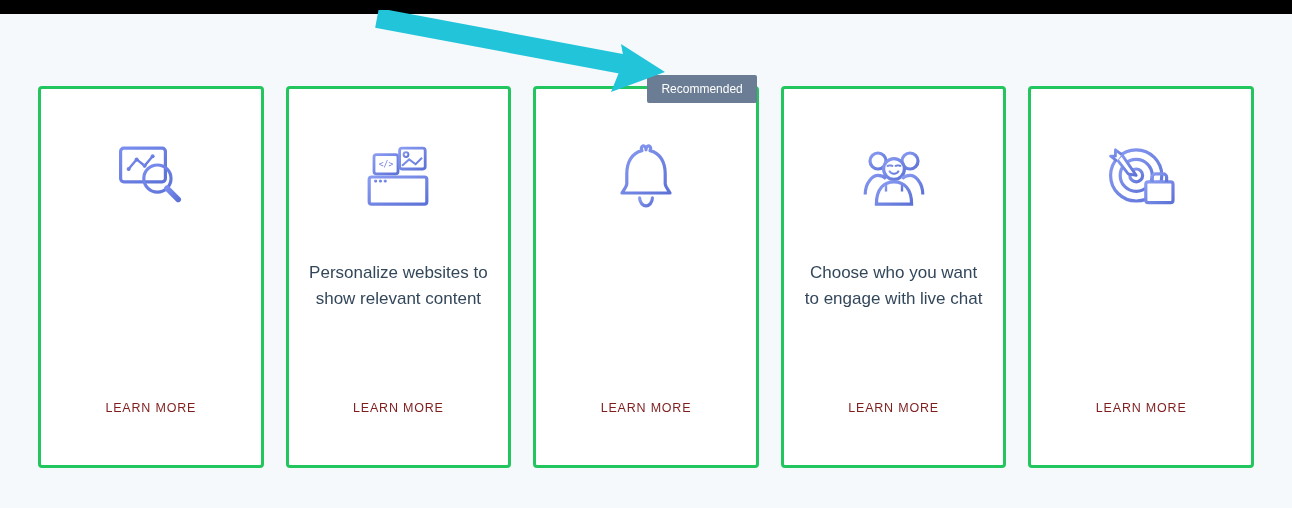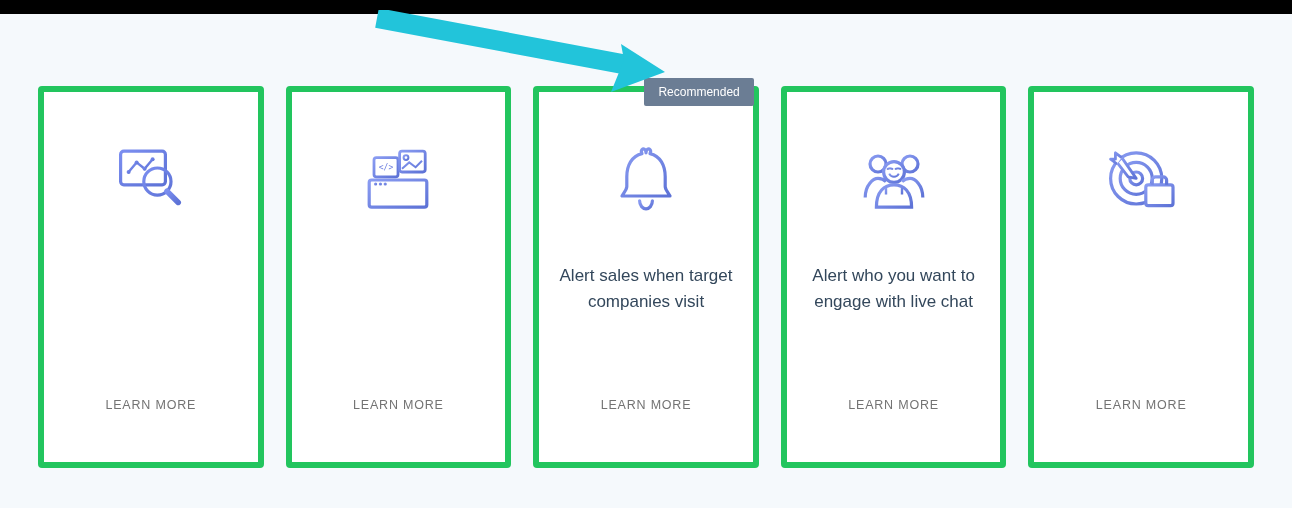--- a/index.html
+++ b/index.html
@@ -18,21 +18,21 @@
     }
     .cards {
       display: flex;
       gap: 22px;
       padding: 86px 38px 40px;
       justify-content: center;
     }
     .card {
       position: relative;
       background: #fff;
-      border: 6px solid #22c55e;
+      border: 3px solid #22c55e;
       border-radius: 4px;
       width: 226px;
       height: 382px;
       display: flex;
       flex-direction: column;
       align-items: center;
       padding: 40px 18px 30px;
       text-align: center;
     }
     .badge {
@@ -55,21 +55,21 @@
     .icon-wrap svg { width: 80px; height: 80px; }
     .card-title {
       font-size: 17px;
       font-weight: 400;
       color: #33475b;
       line-height: 1.55;
       flex: 0 0 auto;
     }
     .card-spacer { flex: 1; }
     .learn-more {
-      color: #737373;
+      color: #7f1d1d;
       font-size: 12.5px;
       letter-spacing: 0.8px;
       font-weight: 500;
       text-decoration: none;
       cursor: pointer;
       margin-top: auto;
       margin-bottom: 20px;
     }
     .arrow {
       position: absolute;
@@ -137,39 +137,39 @@
           <circle cx="34" cy="55" r="2" fill="url(#g2)"></circle>
         <rect x="20" y="22" width="30" height="24" rx="3" fill="none" stroke="url(#g2)" stroke-width="3.5"></rect>
         <text x="35" y="38" font-size="10" fill="#6d7fe0" text-anchor="middle" font-family="monospace">&lt;/&gt;</text>
         <rect x="52" y="14" width="32" height="26" rx="3" fill="none" stroke="url(#g2)" stroke-width="3.5"></rect>
         <circle cx="60" cy="22" r="3" fill="none" stroke="url(#g2)" stroke-width="2.5"></circle>
         <polyline points="55,36 64,28 72,34 80,26" fill="none" stroke="url(#g2)" stroke-width="2.5"></polyline>
         <line x1="26" y1="68" x2="74" y2="68" stroke="url(#g2)" stroke-width="3"></line>
         <line x1="26" y1="75" x2="62" y2="75" stroke="url(#g2)" stroke-width="3"></line>
       </svg>
     </div>
+    <div class="card-title">Personalize websites to show relevant content</div>
     <div class="card-spacer"></div>
     <a class="learn-more">LEARN MORE</a>
   </div>
 
   <div class="card">
     <div class="badge">Recommended</div>
     <div class="icon-wrap">
       <svg viewBox="0 0 100 100">
         <defs>
             <linearGradient id="g3" x1="0" y1="0" x2="1" y2="1">
               <stop offset="0" stop-color="#8a9cf2"></stop>
               <stop offset="1" stop-color="#5d72d6"></stop>
             </linearGradient>
           </defs>
         <path d="M50 16 C50 12 47 10 45 12 C44 13 44 15 45 17 C32 20 26 32 26 46 L26 58 C26 62 22 66 20 70 L80 70 C78 66 74 62 74 58 L74 46 C74 32 68 20 55 17 C56 15 56 13 55 12 C53 10 50 12 50 16 Z" fill="none" stroke="url(#g3)" stroke-width="4" stroke-linejoin="round"></path>
         <path d="M42 76 C42 82 46 86 50 86 C54 86 58 82 58 76" fill="none" stroke="url(#g3)" stroke-width="4" stroke-linecap="round"></path>
       </svg>
     </div>
-    <div class="card-title">Alert sales when target companies visit</div>
     <div class="card-spacer"></div>
     <a class="learn-more">LEARN MORE</a>
   </div>
 
   <div class="card">
     <div class="icon-wrap">
       <svg viewBox="0 0 100 100">
         <defs>
             <linearGradient id="g4" x1="0" y1="0" x2="1" y2="1">
               <stop offset="0" stop-color="#8a9cf2"></stop>
@@ -180,21 +180,21 @@
         <circle cx="70" cy="30" r="10" fill="none" stroke="url(#g4)" stroke-width="4"></circle>
         <circle cx="50" cy="40" r="13" fill="#fff" stroke="url(#g4)" stroke-width="4"></circle>
         <path d="M14 72 C14 56 24 48 30 48 C34 48 38 50 40 52" fill="none" stroke="url(#g4)" stroke-width="4"></path>
         <path d="M86 72 C86 56 76 48 70 48 C66 48 62 50 60 52" fill="none" stroke="url(#g4)" stroke-width="4"></path>
         <path d="M28 84 C28 64 38 56 50 56 C62 56 72 64 72 84 Z" fill="#fff" stroke="url(#g4)" stroke-width="4"></path>
         <path d="M40 60 L40 68 M60 60 L60 68" stroke="url(#g4)" stroke-width="3"></path>
         <path d="M44 42 C44 42 46 46 50 46 C54 46 56 42 56 42" fill="none" stroke="url(#g4)" stroke-width="2.5"></path>
         <path d="M42 36 C44 35 46 35 48 36 M52 36 C54 35 56 35 58 36" fill="none" stroke="url(#g4)" stroke-width="2.5" stroke-linecap="round"></path>
       </svg>
     </div>
-    <div class="card-title">Alert who you want to engage with live chat</div>
+    <div class="card-title">Choose who you want to engage with live chat</div>
     <div class="card-spacer"></div>
     <a class="learn-more">LEARN MORE</a>
   </div>
 
   <div class="card">
     <div class="icon-wrap">
       <svg viewBox="0 0 100 100">
         <defs>
             <linearGradient id="g5" x1="0" y1="0" x2="1" y2="1">
               <stop offset="0" stop-color="#8a9cf2"></stop>

